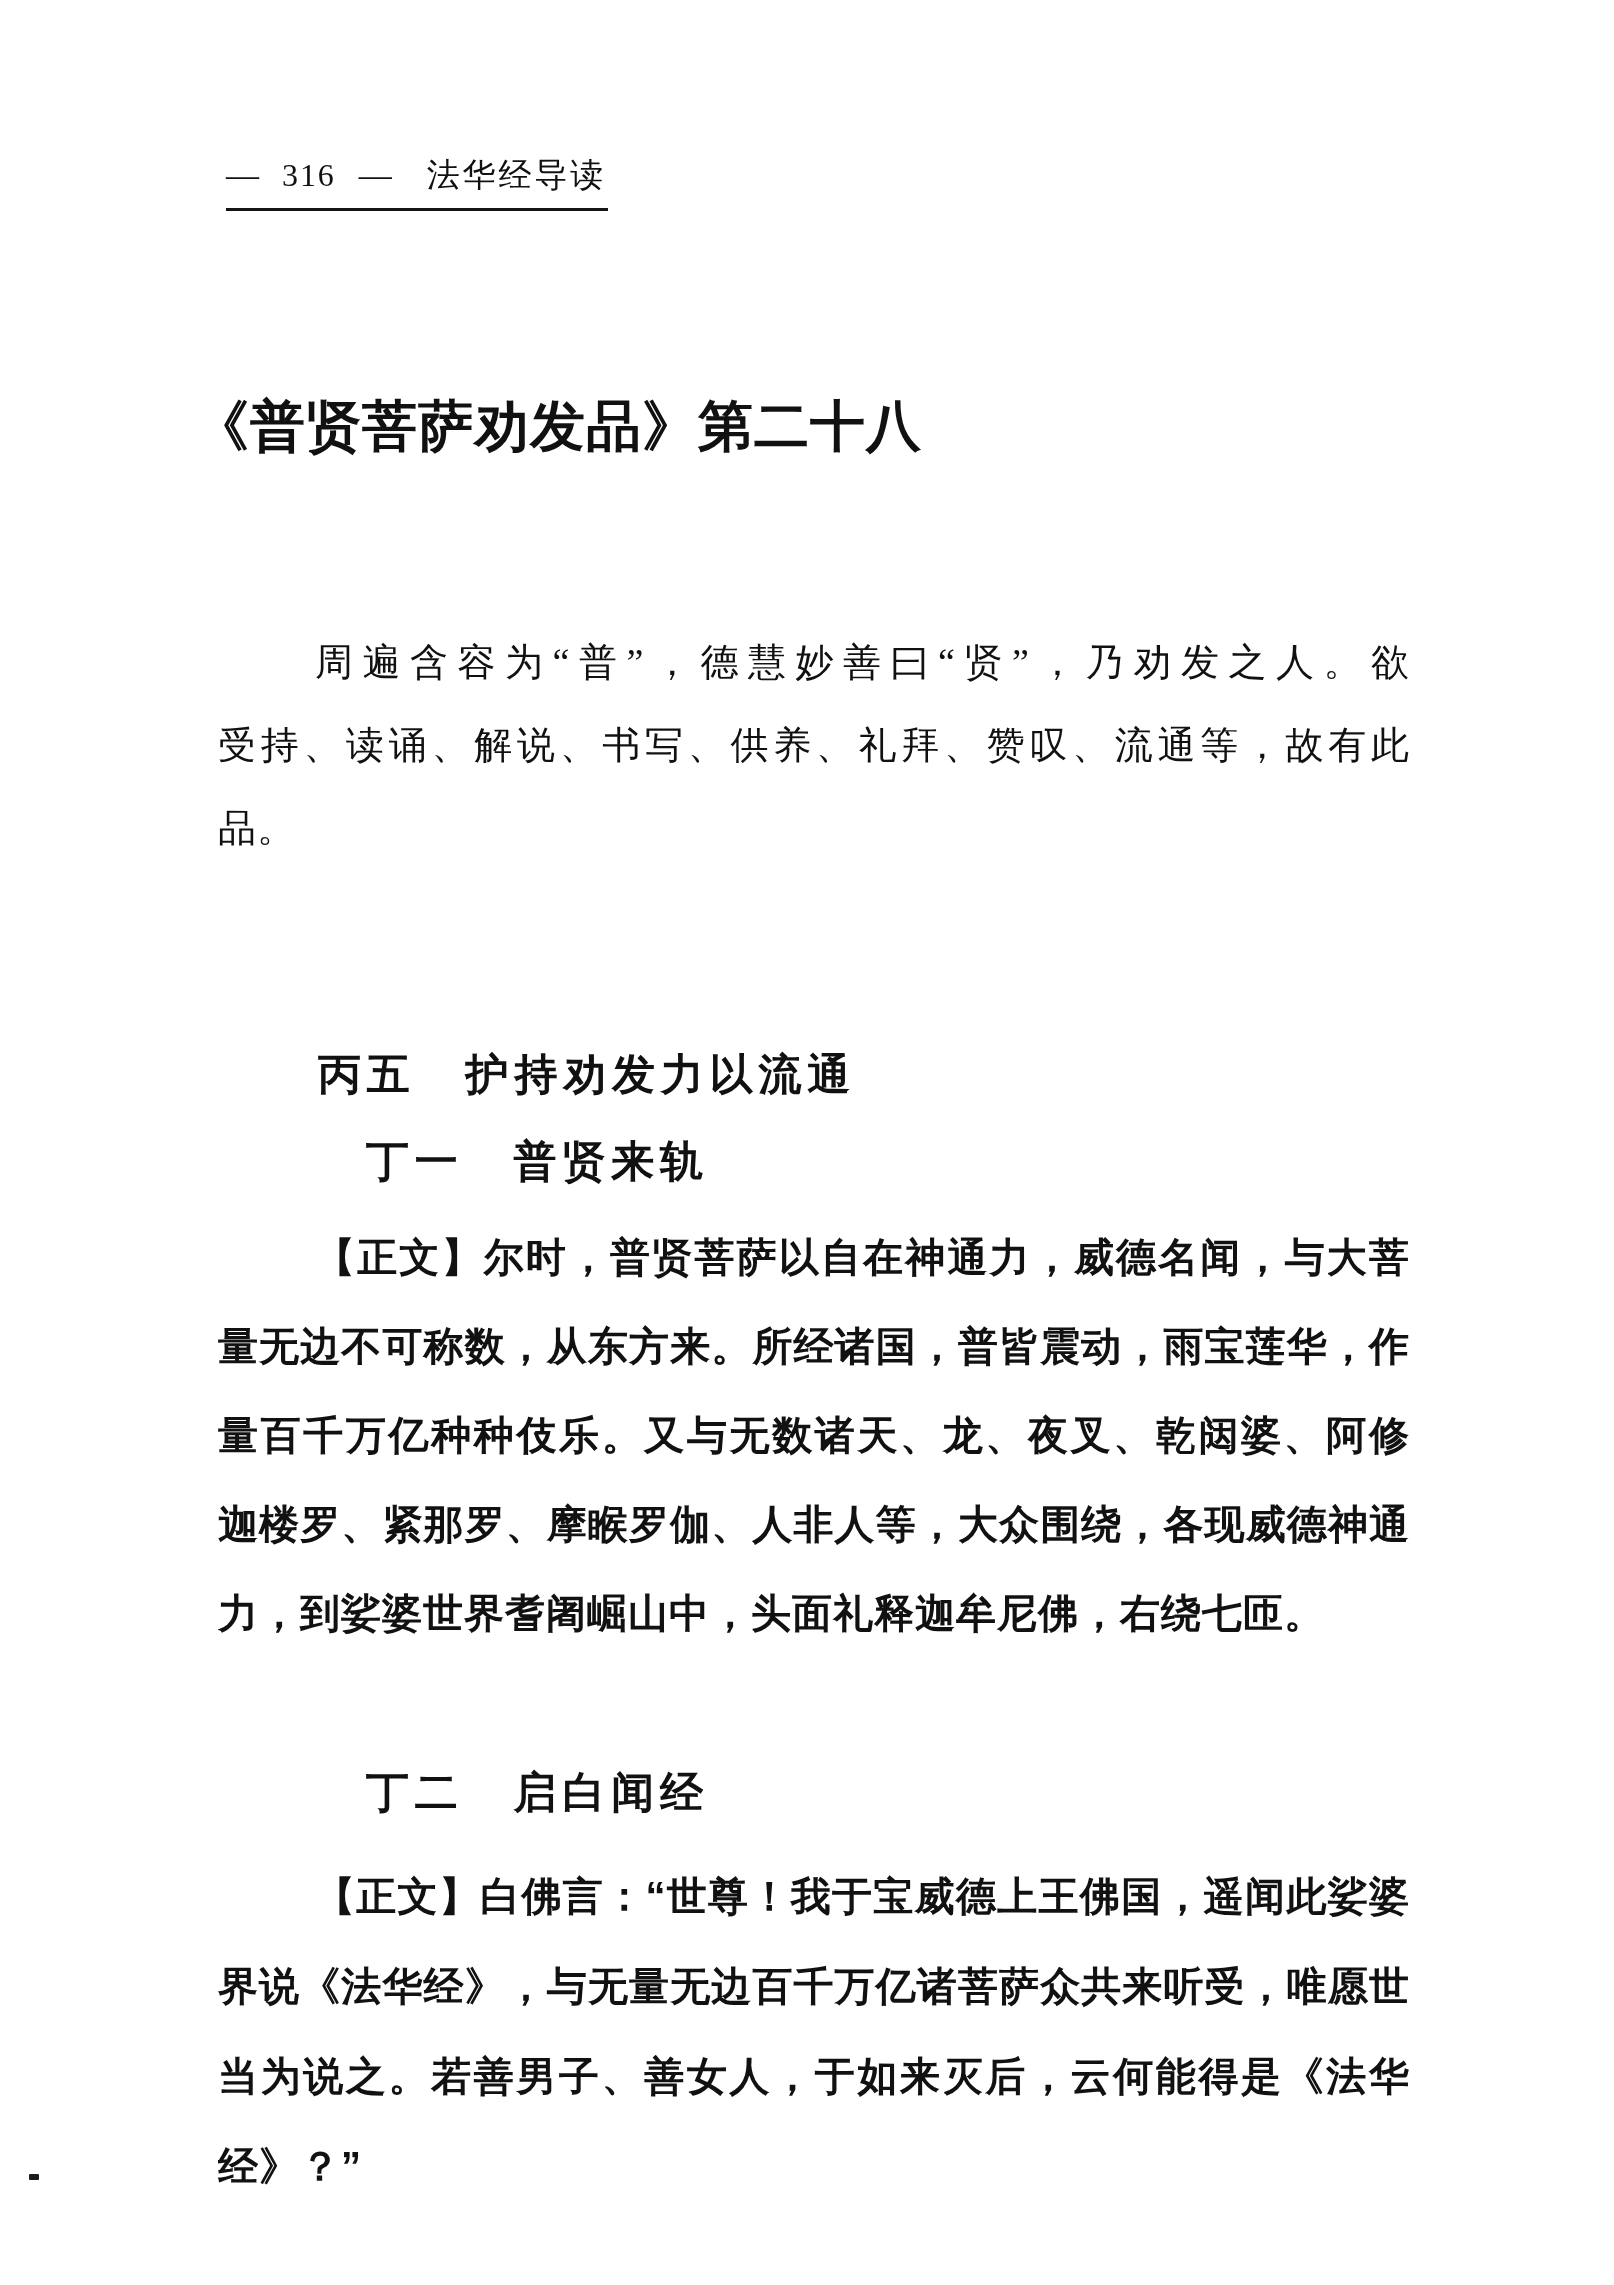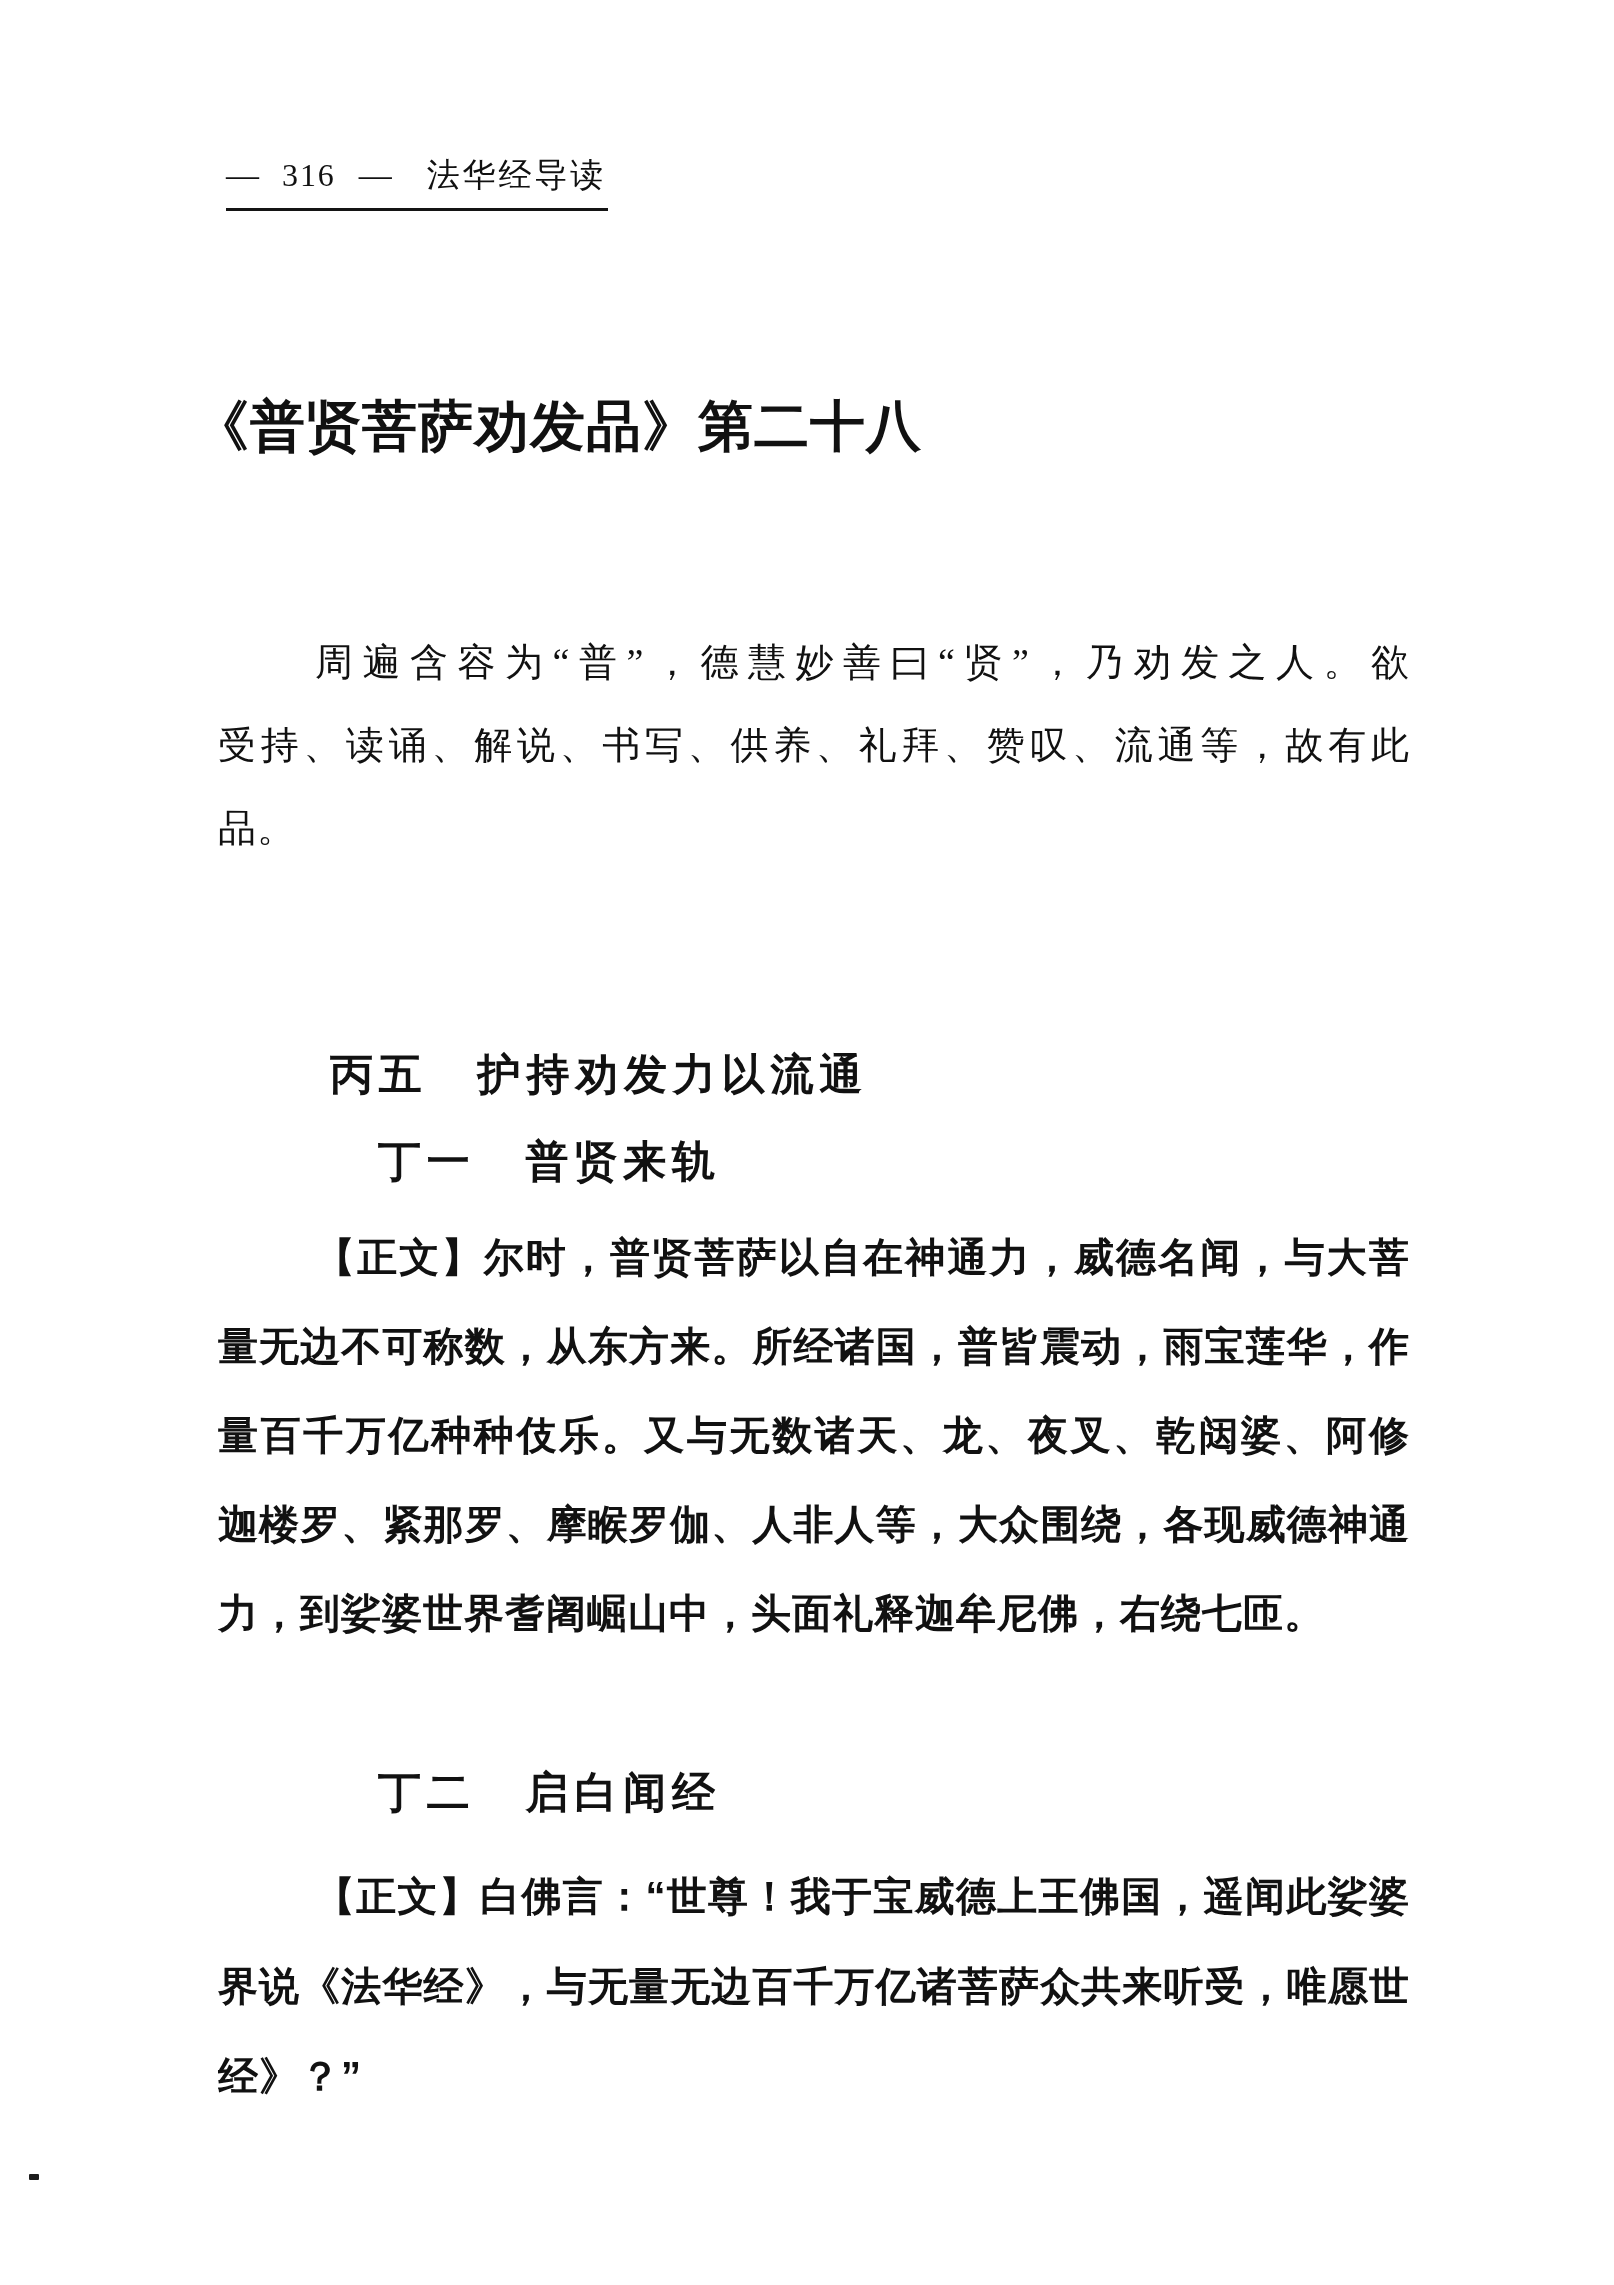--- a/index.html
+++ b/index.html
@@ -61,21 +61,21 @@
     position: absolute;
     font-family: "Liberation Sans", sans-serif;
     font-weight: bold;
     font-size: 43px;
     white-space: nowrap;
     letter-spacing: 5.8px;
   }
   #heading-bing5 { left: 318px; top: 1046px; }
   #heading-ding1 { left: 366px; top: 1133px; }
   #heading-ding2 { left: 366px; top: 1764px; }
-  .section-heading .hnum { margin-right: 50px; margin-left: 12px; }
+  .section-heading .hnum { margin-right: 50px; }
 
   .passage {
     font-family: "Liberation Sans", sans-serif;
     font-weight: bold;
     font-size: 40px;
   }
   #passage-1 { top: 1213px; }
   #passage-1 .line { line-height: 89px; height: 89px; letter-spacing: 1px; }
   #passage-2 { top: 1851px; }
   #passage-2 .line { line-height: 90px; height: 90px; letter-spacing: 1px; }
@@ -147,19 +147,20 @@
   </div>
 
 
   <div id="heading-ding2" class="section-heading">
     <span class="hnum">丁二</span><span>启白闻经</span>
   </div>
 
   <div id="passage-2" class="tblock passage">
     <div class="line indent">【正文】白佛言：“世尊！我于宝威德上王佛国，遥闻此娑婆世</div>
     <div class="line">界说《法华经》，与无量无边百千万亿诸菩萨众共来听受，唯愿世尊</div>
+    <div class="line">当为说之。若善男子、善女人，于如来灭后，云何能得是《法华</div>
     <div class="line end">经》？”</div>
   </div>
 
   <div id="ink-speck"></div>
 
 </div>
 
 
 </body></html>

